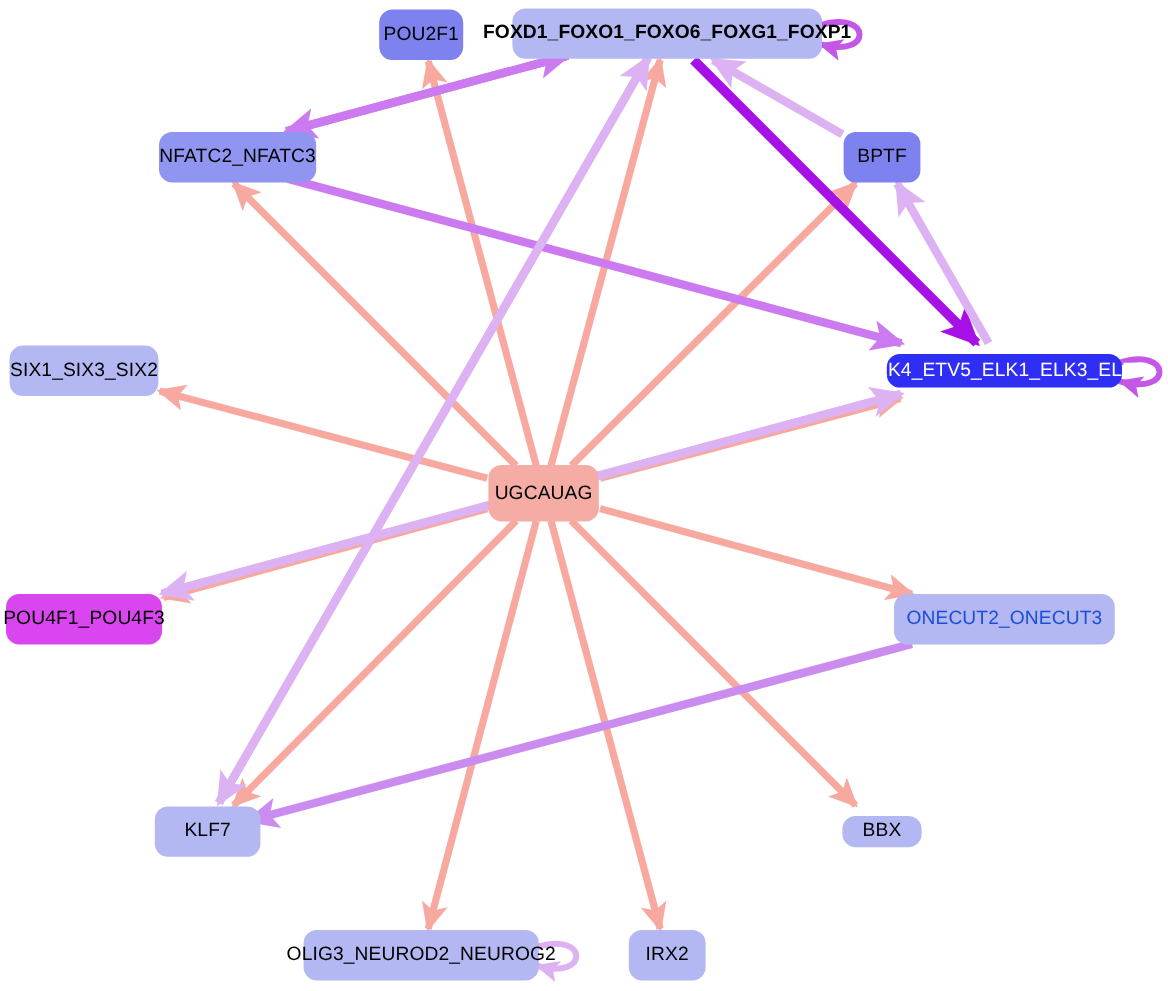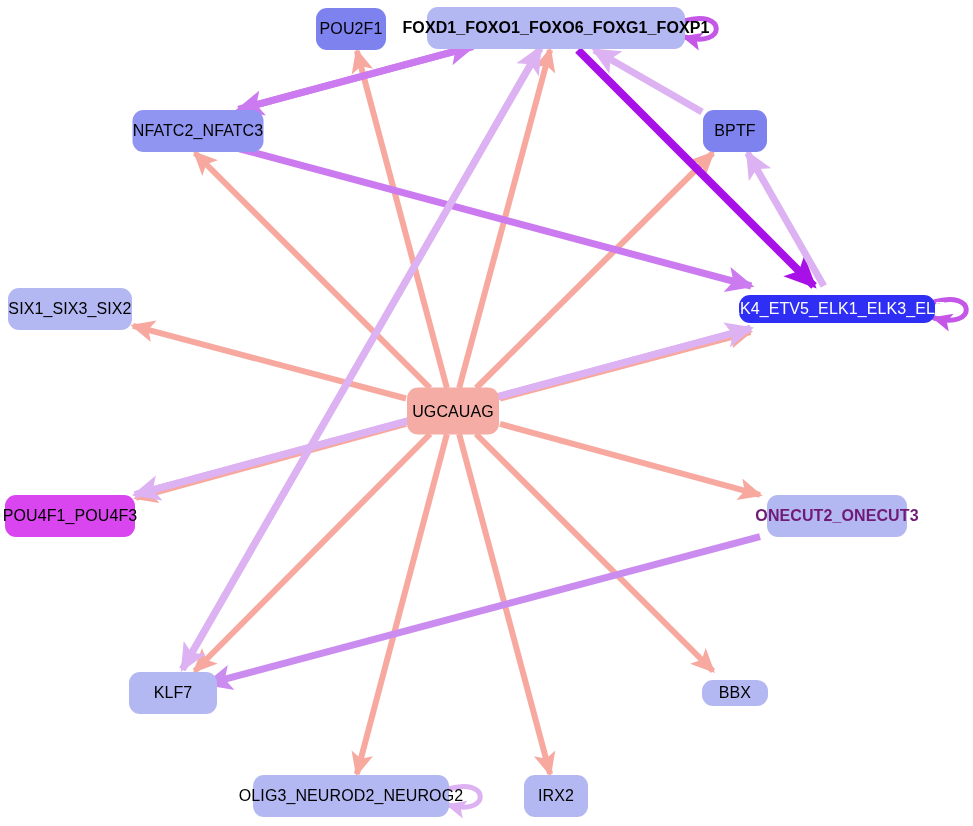--- a/index.html
+++ b/index.html
@@ -88,24 +88,24 @@
       <line x1="750.8006767984926" y1="328.37953405260043" x2="135.02289902071485" y2="494.56727851153136" stroke="#ddb2f2" stroke-width="7" stroke-linecap="butt" marker-end="url(#mkddb2f2)"></line>
       <line x1="760" y1="536.5256024096385" x2="207" y2="683.9367469879518" stroke="#cb8cf0" stroke-width="7" stroke-linecap="butt" marker-end="url(#mkcb8cf0)"></line>
       <path d="M 684 21 C 726 8 728 49 684 37" fill="none" stroke="#c457e8" stroke-width="5" stroke-linecap="round" marker-end="url(#mkc457e8)"></path>
       <path d="M 934 302 C 976 289 978 330 934 318" fill="none" stroke="#c457e8" stroke-width="5" stroke-linecap="round" marker-end="url(#mkc457e8)"></path>
       <path d="M 448 789 C 490 776 492 817 448 805" fill="none" stroke="#ddb2f2" stroke-width="5" stroke-linecap="round" marker-end="url(#mkddb2f2)"></path>
     </svg>
   <div id="node-layer">
       <div class="node" style="left: 351px; top: 29px; width: 70px; height: 42px; background: rgb(125, 130, 239); color: rgb(0, 0, 0);">POU2F1</div>
       <div class="node" style="left: 556px; top: 28px; width: 258px; height: 42px; background: rgb(179, 184, 242); color: rgb(0, 0, 0); font-weight: bold;">FOXD1_FOXO1_FOXO6_FOXG1_FOXP1</div>
       <div class="node" style="left: 173px; top: 131px; width: 131px; height: 42px; background: rgb(143, 149, 240); color: rgb(0, 0, 0); margin-left: 25px;">NFATC2_NFATC3</div>
-      <div class="node" style="left: 735px; top: 131px; width: 64px; height: 42px; background: rgb(125, 130, 239); color: rgb(0, 0, 0);">BPTF</div>
+      <div class="node" style="left: 735px; top: 131px; width: 64px; height: 42px; background: rgb(125, 130, 239); color: rgb(0, 0, 0); border-radius: 10px;">BPTF</div>
       <div class="node" style="left: 70px; top: 309px; width: 124px; height: 42px; background: rgb(179, 184, 242); color: rgb(0, 0, 0);">SIX1_SIX3_SIX2</div>
       <div class="node" style="left: 837px; top: 309px; width: 196px; height: 28px; background: rgb(46, 46, 245); color: rgb(255, 255, 255);">ELK4_ETV5_ELK1_ELK3_ELF4</div>
       <div class="node" style="left: 453px; top: 411px; width: 92px; height: 47px; background: rgb(244, 172, 165); color: rgb(0, 0, 0);">UGCAUAG</div>
       <div class="node" style="left: 70px; top: 516px; width: 130px; height: 42px; background: #d946ef; color: rgb(0, 0, 0);">POU4F1_POU4F3</div>
-      <div class="node" style="left: 837px; top: 516px; width: 140px; height: 42px; background: rgb(179, 184, 242); color: #701a75; font-weight: bold;">ONECUT2_ONECUT3</div>
+      <div class="node" style="left: 837px; top: 516px; width: 184px; height: 42px; background: rgb(179, 184, 242); color: #1d4ed8;">ONECUT2_ONECUT3</div>
       <div class="node" style="left: 173px; top: 693px; width: 88px; height: 42px; background: rgb(179, 184, 242); color: rgb(0, 0, 0);">KLF7</div>
       <div class="node" style="left: 735px; top: 693px; width: 66px; height: 26px; background: rgb(179, 184, 242); color: rgb(0, 0, 0);">BBX</div>
       <div class="node" style="left: 351px; top: 796px; width: 196px; height: 42px; background: rgb(179, 184, 242); color: rgb(0, 0, 0);">OLIG3_NEUROD2_NEUROG2</div>
       <div class="node" style="left: 556px; top: 796px; width: 64px; height: 42px; background: rgb(179, 184, 242); color: rgb(0, 0, 0);">IRX2</div>
     </div>
 </div>
 
 </body></html>

